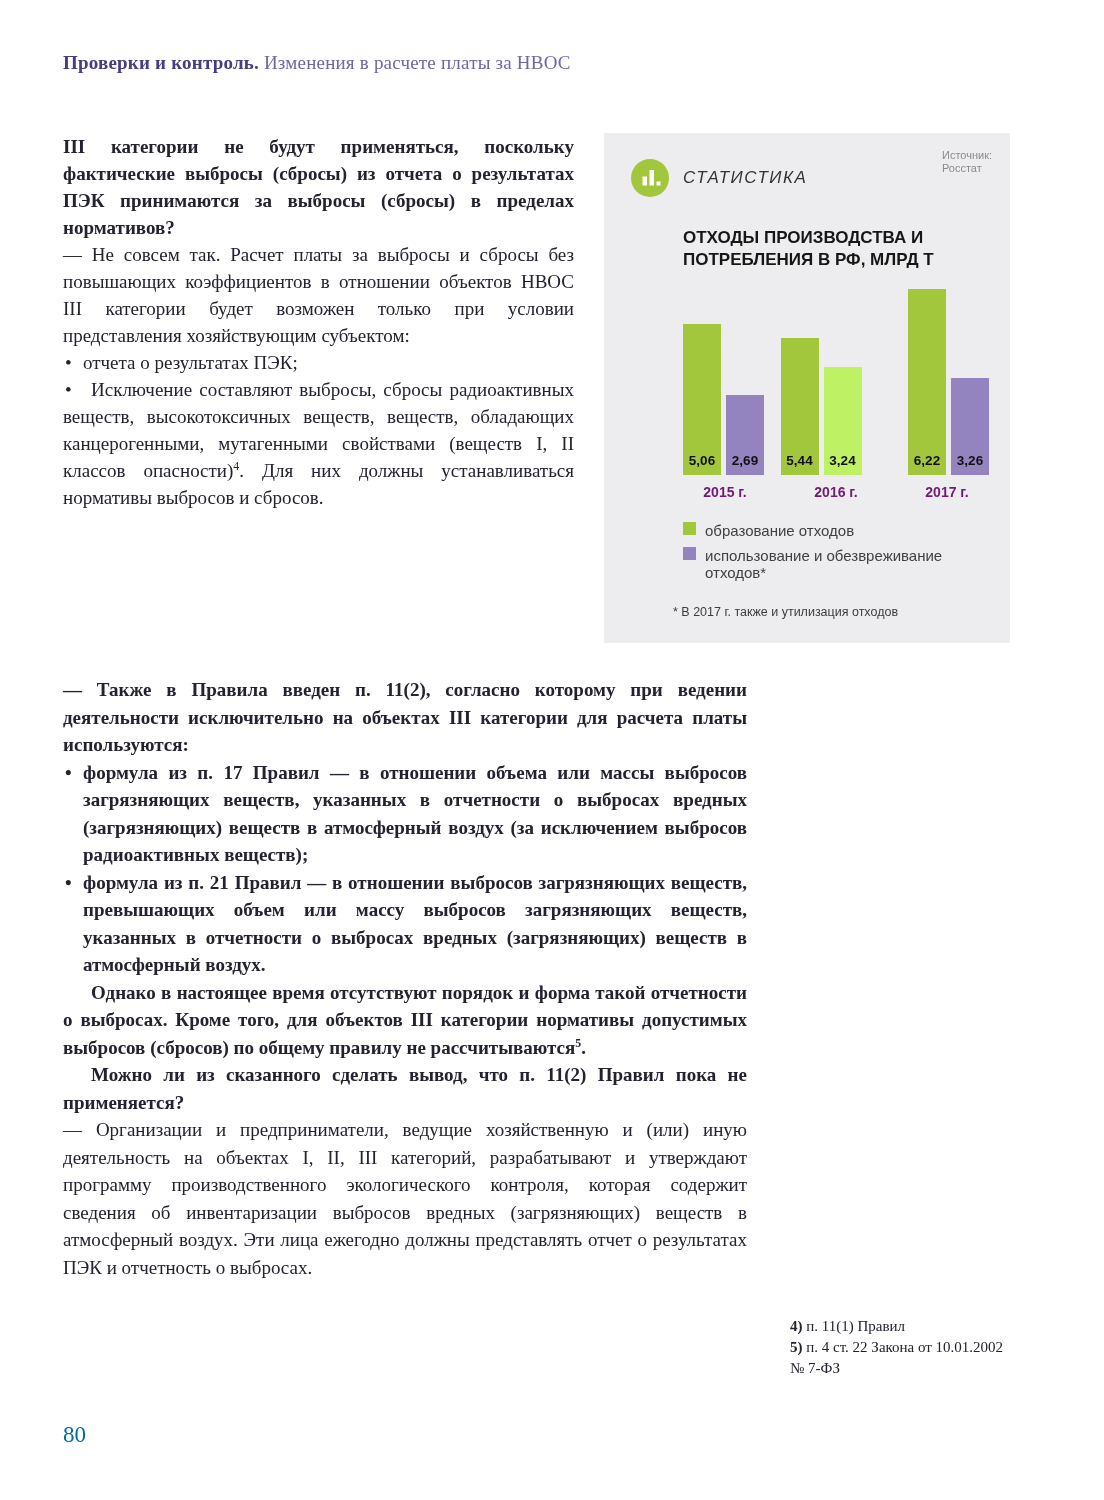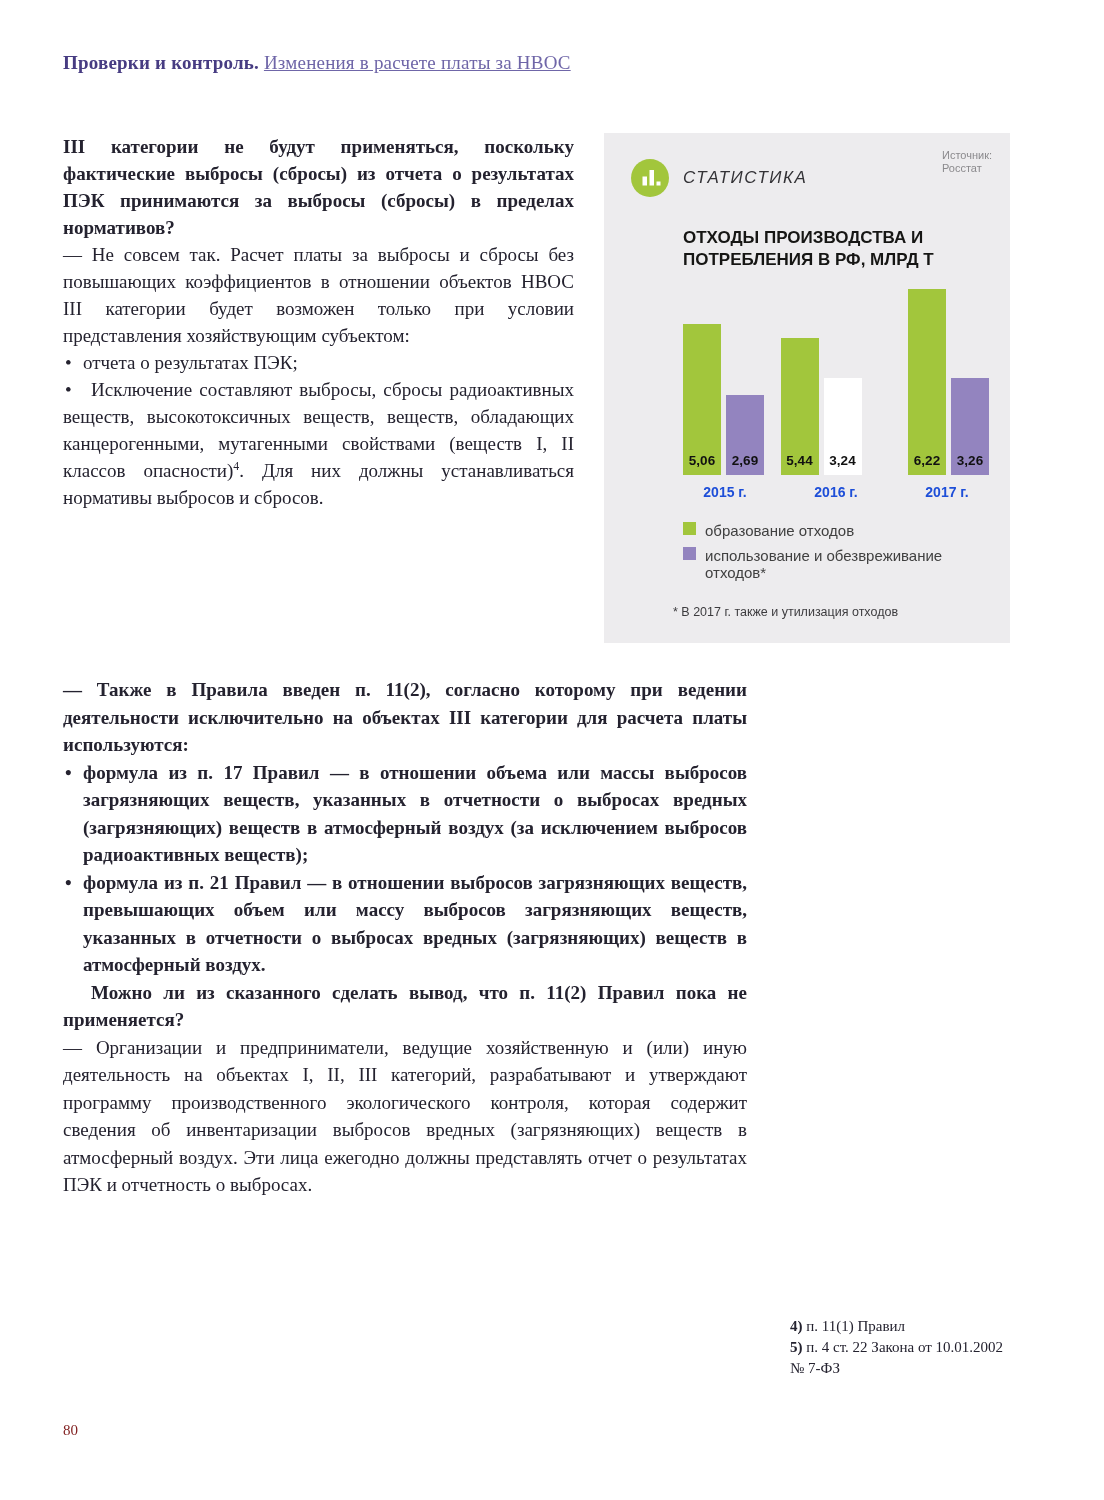--- a/index.html
+++ b/index.html
@@ -5,21 +5,21 @@
   * { margin: 0; padding: 0; box-sizing: border-box; }
   html, body { background: #ffffff; }
   .page {
     width: 1104px; height: 1500px; position: relative; background: #ffffff;
     font-family: "Liberation Serif", serif; color: #24222f; overflow: hidden;
   }
 
   
   .header { position: absolute; top: 52px; left: 63px; font-size: 19px; letter-spacing: .2px; }
   .hdr-section { font-weight: 700; color: #473c82; }
-  .hdr-sub { color: #6f66a8; text-decoration: underline; }
+  .hdr-sub { color: #6f66a8; }
 
   
   .top { position: absolute; top: 133px; left: 63px; width: 978px; display: flex; gap: 30px; }
   .leftcol { width: 511px; font-size: 19px; line-height: 27px; text-align: justify; }
   .leftcol p, .bottom p { text-align: justify; }
   .b { font-weight: 700; }
   .indent { text-indent: 28px; }
   .bullet { position: relative; padding-left: 20px; text-align: justify; }
   .bullet .marker { position: absolute; left: 2px; top: 0; }
   sup { font-size: 0.62em; vertical-align: super; line-height: 0; }
@@ -38,34 +38,34 @@
   .chart-title { font-size: 17px; line-height: 22px; font-weight: 700; max-width: 275px; color: #161614; }
 
   .chart { margin-top: 18px; width: 306px; height: 186px; display: flex; justify-content: space-between; align-items: flex-end; }
   .chart-group { display: flex; align-items: flex-end; gap: 5px; }
   .bar { width: 38px; position: relative; }
   .bar-label {
     position: absolute; bottom: 7px; left: 0; width: 100%; text-align: center;
     font-size: 13.5px; font-weight: 700; color: #111111;
   }
   .cats { width: 306px; display: flex; justify-content: space-between; margin-top: 9px; }
-  .cat-label { width: 84px; text-align: center; font-size: 14px; font-weight: 700; color: #1d4ed8; }
+  .cat-label { width: 84px; text-align: center; font-size: 14px; font-weight: 700; color: #701a75; }
 
   .legend { margin-top: 22px; display: flex; flex-direction: column; gap: 8px; }
   .legend-item { display: flex; align-items: flex-start; gap: 9px; font-size: 15px; color: #404040; }
   .sw { width: 13px; height: 13px; display: inline-block; flex: 0 0 13px; }
   .chart-footnote { margin-top: 24px; margin-left: -10px; font-size: 12.5px; color: #3c3b3e; }
 
   
   .bottom { position: absolute; top: 676px; left: 63px; width: 684px; font-size: 19px; line-height: 27.5px; }
 
   
   .footnotes { position: absolute; left: 790px; top: 1316px; width: 230px; font-size: 15px; line-height: 21px; color: #24222f; }
 
-  .pagenum { position: absolute; left: 63px; top: 1422px; font-size: 15px; color: #7f1d1d; }
+  .pagenum { position: absolute; left: 63px; top: 1422px; font-size: 23px; color: #0369a1; }
 </style>
 </head>
 <body>
 
 <div class="page">
 
   <div class="header">
     <span class="hdr-section">Проверки и контроль.</span>
     <span class="hdr-sub">Изменения в расчете платы за НВОС</span>
   </div>
@@ -108,21 +108,21 @@
                 <div class="bar-label">5,06</div>
               </div>
               <div class="bar" style="height: 80px; background: rgb(147, 132, 191);">
                 <div class="bar-label">2,69</div>
               </div>
             </div>
             <div class="chart-group">
               <div class="bar" style="height: 137px; background: rgb(162, 198, 60);">
                 <div class="bar-label">5,44</div>
               </div>
-              <div class="bar" style="height: 97px; background: #ffffff;">
+              <div class="bar" style="height: 108px; background: #bef264;">
                 <div class="bar-label">3,24</div>
               </div>
             </div>
             <div class="chart-group">
               <div class="bar" style="height: 186px; background: rgb(162, 198, 60); margin-left: 30px;">
                 <div class="bar-label">6,22</div>
               </div>
               <div class="bar" style="height: 97px; background: rgb(147, 132, 191);">
                 <div class="bar-label">3,26</div>
               </div>
@@ -151,20 +151,21 @@
   <div class="bottom">
     <p class="b">— Также в Правила введен п. 11(2), согласно которому при ведении деятельности исключительно на объектах III категории для расчета платы используются:</p>
     <div class="bullet b">
       <span class="marker">•</span>
       <span>формула из п. 17 Правил — в отношении объема или массы выбросов загрязняющих веществ, указанных в отчетности о выбросах вредных (загрязняющих) веществ в атмосферный воздух (за исключением выбросов радиоактивных веществ);</span>
     </div>
     <div class="bullet b">
       <span class="marker">•</span>
       <span>формула из п. 21 Правил — в отношении выбросов загрязняющих веществ, превышающих объем или массу выбросов загрязняющих веществ, указанных в отчетности о выбросах вредных (загрязняющих) веществ в атмосферный воздух.</span>
     </div>
+    <p class="b indent"><span>Однако в настоящее время отсутствуют порядок и форма такой отчетности о выбросах. Кроме того, для объектов III категории нормативы допустимых выбросов (сбросов) по общему правилу не рассчитываются</span><sup>5</sup><span>.</span></p>
     <p class="b indent">Можно ли из сказанного сделать вывод, что п. 11(2) Правил пока не применяется?</p>
     <p>— Организации и предприниматели, ведущие хозяйственную и (или) иную деятельность на объектах I, II, III категорий, разрабатывают и утверждают программу производственного экологического контроля, которая содержит сведения об инвентаризации выбросов вредных (загрязняющих) веществ в атмосферный воздух. Эти лица ежегодно должны представлять отчет о результатах ПЭК и отчетность о выбросах.</p>
   </div>
 
   <div class="footnotes">
     <div class="fn">
       <span class="b">4)</span>
       <span>п. 11(1) Правил</span>
     </div>
     <div class="fn">

